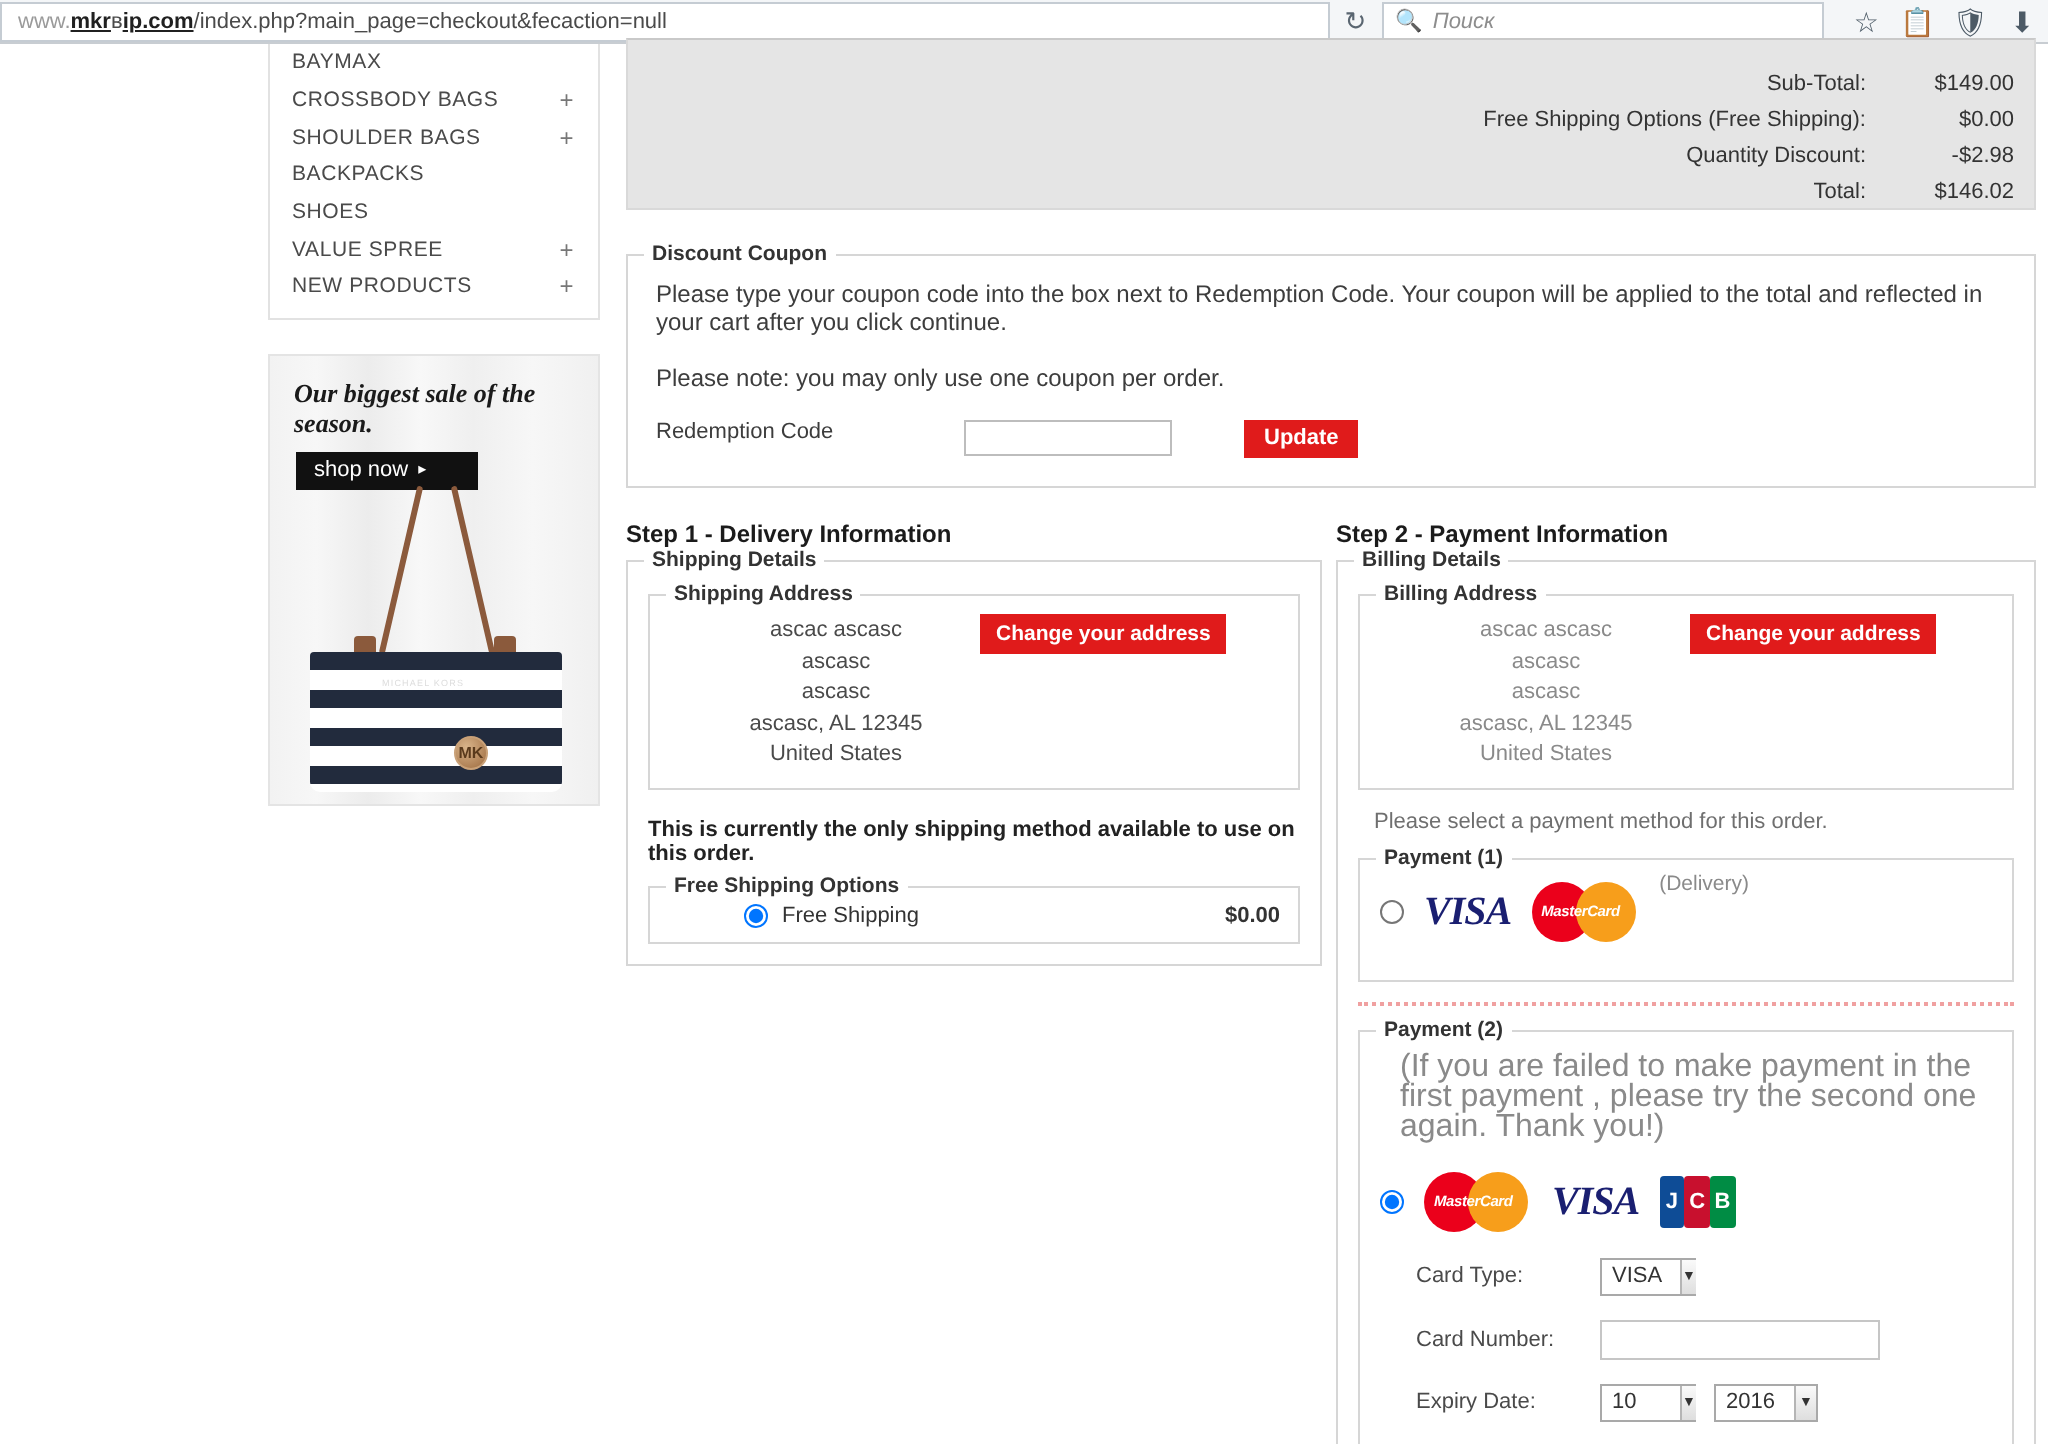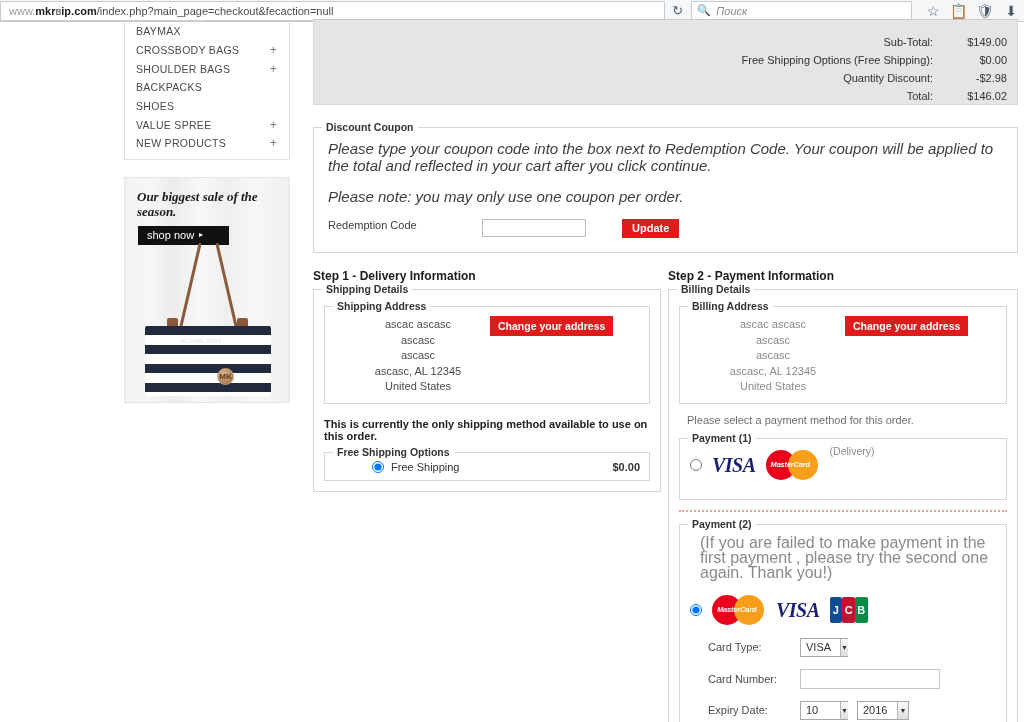--- a/index.html
+++ b/index.html
@@ -22,21 +22,21 @@
   #url-bar {
     width: 666px; height: 20px; margin-left: 0;
     background: #ffffff;
     border: 1px solid #c5ccd3;
     display: flex; align-items: center;
     padding: 0 4px 0 8px;
     font-size: 11px; color: #3b3b3b;
     overflow: hidden; white-space: nowrap;
   }
   .url-grey { color: #9a9a9a; }
-  .url-dark { color: #202020; font-weight: bold; }
+  .url-dark { color: #202020; font-weight: bold; text-decoration: underline; }
   .url-mid { color: #4a4a4a; }
   #reload-btn {
     width: 26px; height: 20px;
     display: flex; align-items: center; justify-content: center;
     font-size: 13px; color: #5a6671; cursor: default;
   }
   #search-bar {
     width: 222px; height: 20px;
     background: #ffffff;
     border: 1px solid #c5ccd3;
@@ -54,21 +54,21 @@
 
   
   #page {
     position: absolute; left: 0; top: 22px;
     width: 1024px; height: 700px;
     background: #ffffff;
   }
 
   
   #sidebar {
-    position: absolute; left: 124px; top: 0;
+    position: absolute; left: 134px; top: 0;
     width: 166px;
   }
   #category-box {
     border: 1px solid #e2e2e2;
     border-top: none;
     background: #ffffff;
     padding: 0 0 6px 0;
   }
   .cat-item {
     display: flex; align-items: center; justify-content: space-between;
@@ -163,21 +163,21 @@
     background: #ffffff;
   }
   .fset > .legend {
     position: absolute; top: -7px; left: 8px;
     background: #ffffff; padding: 0 4px;
     font-size: 10.5px; font-weight: bold; color: #333;
     white-space: nowrap;
   }
 
   #coupon-box { margin-top: 22px; padding: 12px 14px 14px 14px; }
-  .coupon-text { font-size: 15px; color: #3d3d3d; margin-bottom: 14px; font-style: italic; }
+  .coupon-text { font-size: 12px; color: #3d3d3d; margin-bottom: 14px; }
   .coupon-row { display: flex; align-items: flex-start; gap: 14px; }
   .coupon-row .lbl { font-size: 11px; color: #3d3d3d; width: 140px; }
   #redemption-input {
     width: 104px; height: 18px;
     border: 1px solid #bdbdbd; background: #fff;
     font-size: 11px; padding: 0 3px;
   }
   .btn-red {
     background: #e01b1b; color: #ffffff;
     border: none; font-size: 11px; font-weight: bold;

